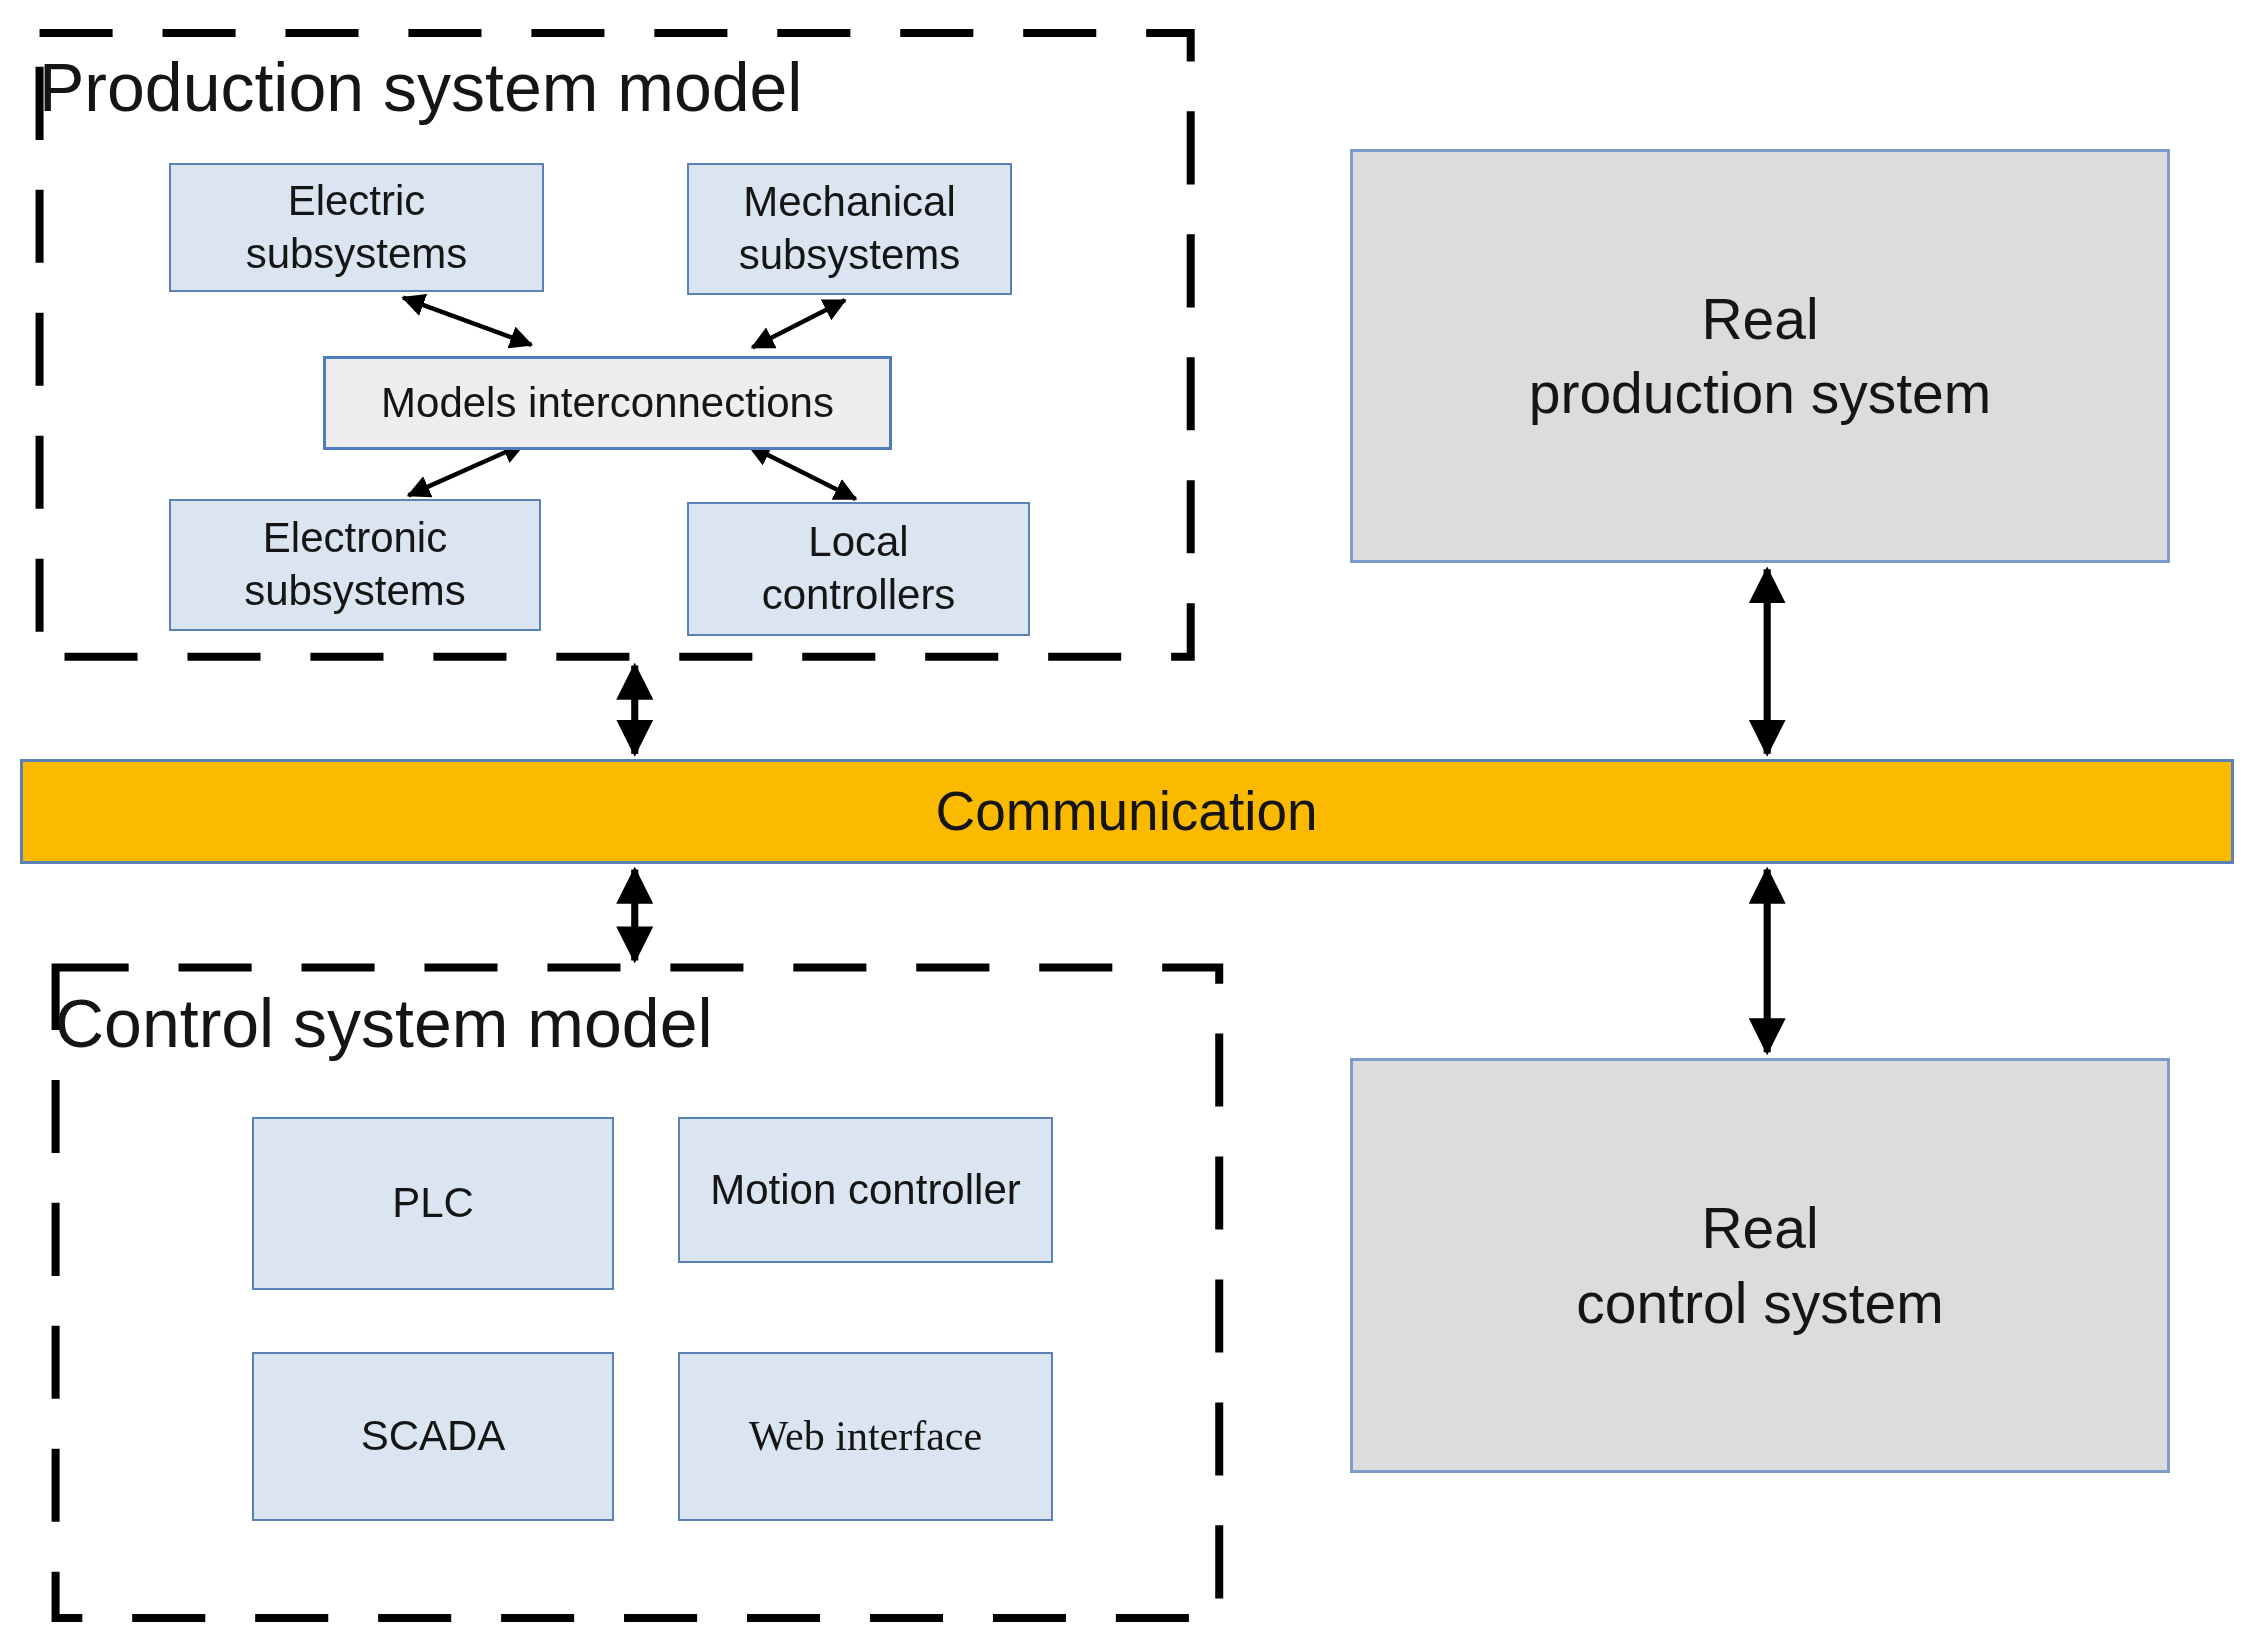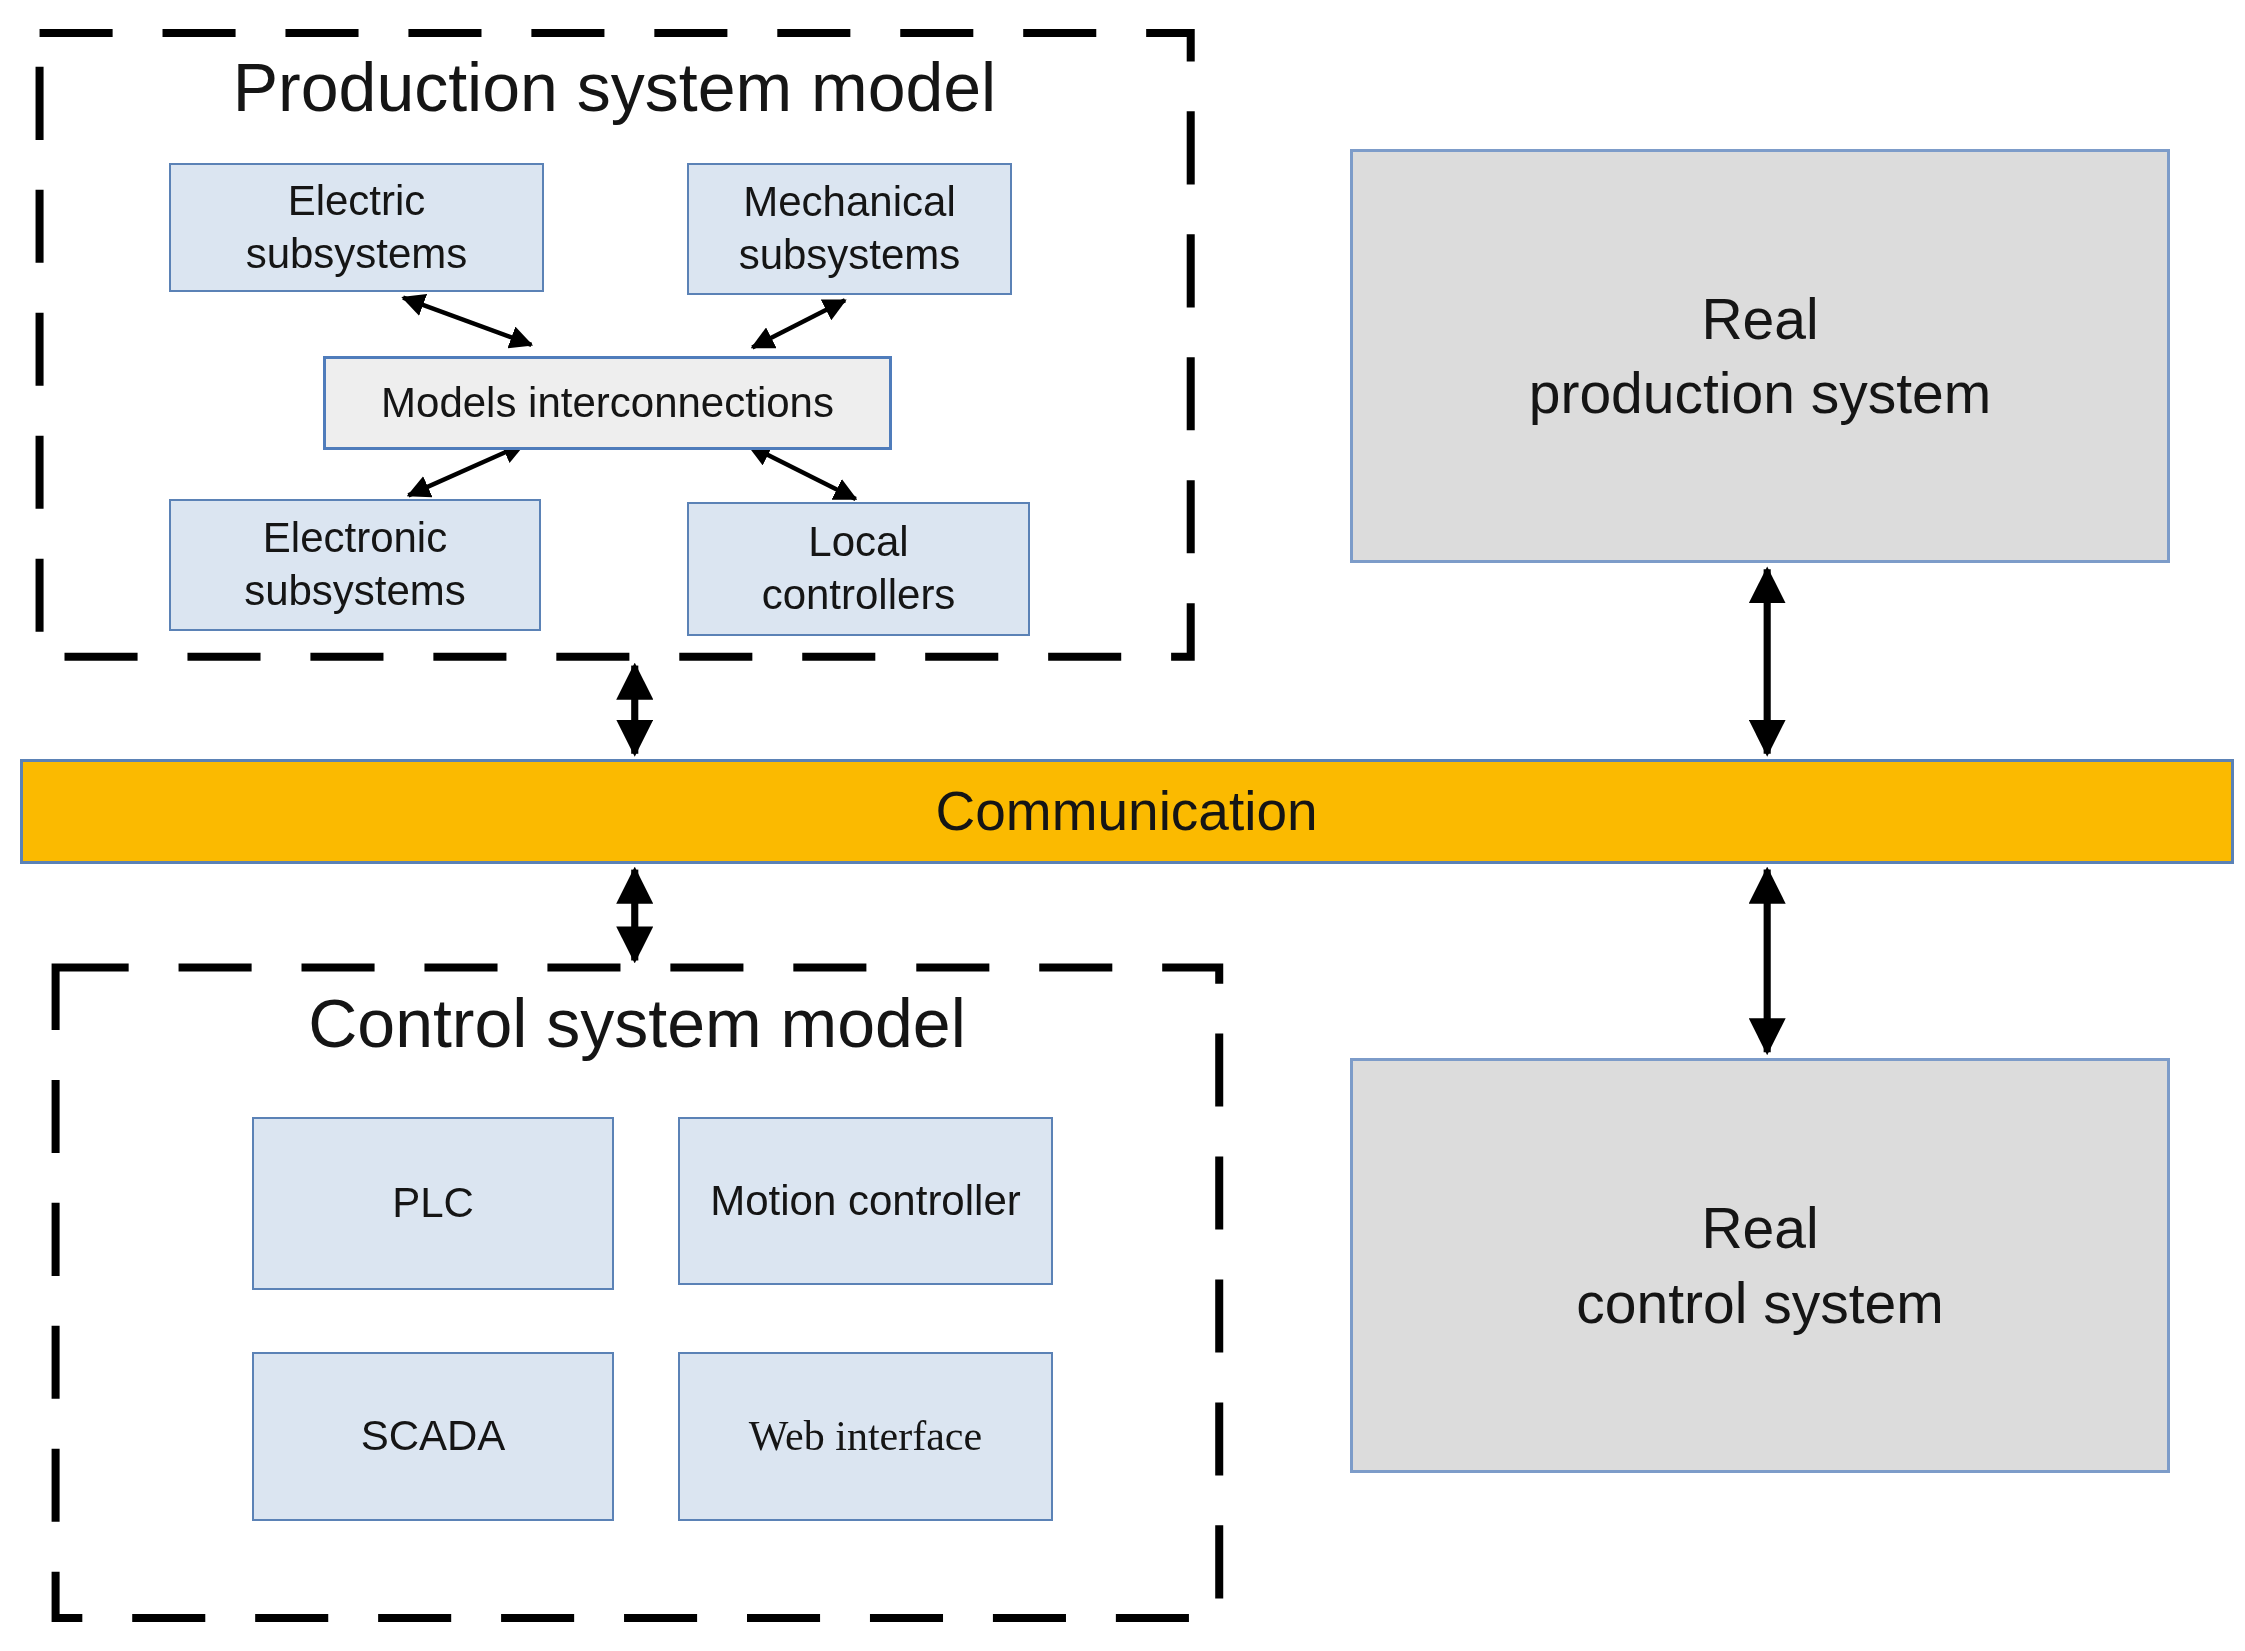--- a/index.html
+++ b/index.html
@@ -49,21 +49,20 @@
     font-size:57px;
     line-height:1.3;
   }
   .comm-bar{
     background:var(--bar-fill);
     border:3.6px solid var(--bar-border);
     font-size:55px;
   }
   .group-title{
     position:absolute;
-    text-align:center;
     font-size:68px;
     line-height:1.1;
   }
 </style>
 </head>
 <body>
 
 <div id="stage">
 
   <svg id="wires" viewBox="0 0 2520 1853">
@@ -106,21 +105,21 @@
 
   <div class="node real-box" style="left:1350px;top:149px;width:820px;height:414px;">Real
 production system</div>
 
   <div class="node comm-bar" style="left:19.6px;top:759px;width:2214px;height:105px;">Communication</div>
 
   <div class="group-title" style="left:55px;top:986px;width:1164px;">Control system model</div>
 
   <div class="node blue-box" style="left:252px;top:1117px;width:362px;height:173px;">PLC</div>
 
-  <div class="node blue-box" style="left:678px;top:1117px;width:375px;height:168px;">Motion controller</div>
+  <div class="node blue-box" style="left:678px;top:1117px;width:375px;height:146px;">Motion controller</div>
 
   <div class="node blue-box" style="left:252px;top:1352px;width:362px;height:169px;">SCADA</div>
 
   <div class="node blue-box" style="left:678px;top:1352px;width:375px;height:169px;font-family:Liberation Serif, serif;">Web interface</div>
 
   <div class="node real-box" style="left:1350px;top:1058px;width:820px;height:415px;">Real
 control system</div>
 
 </div>
 

